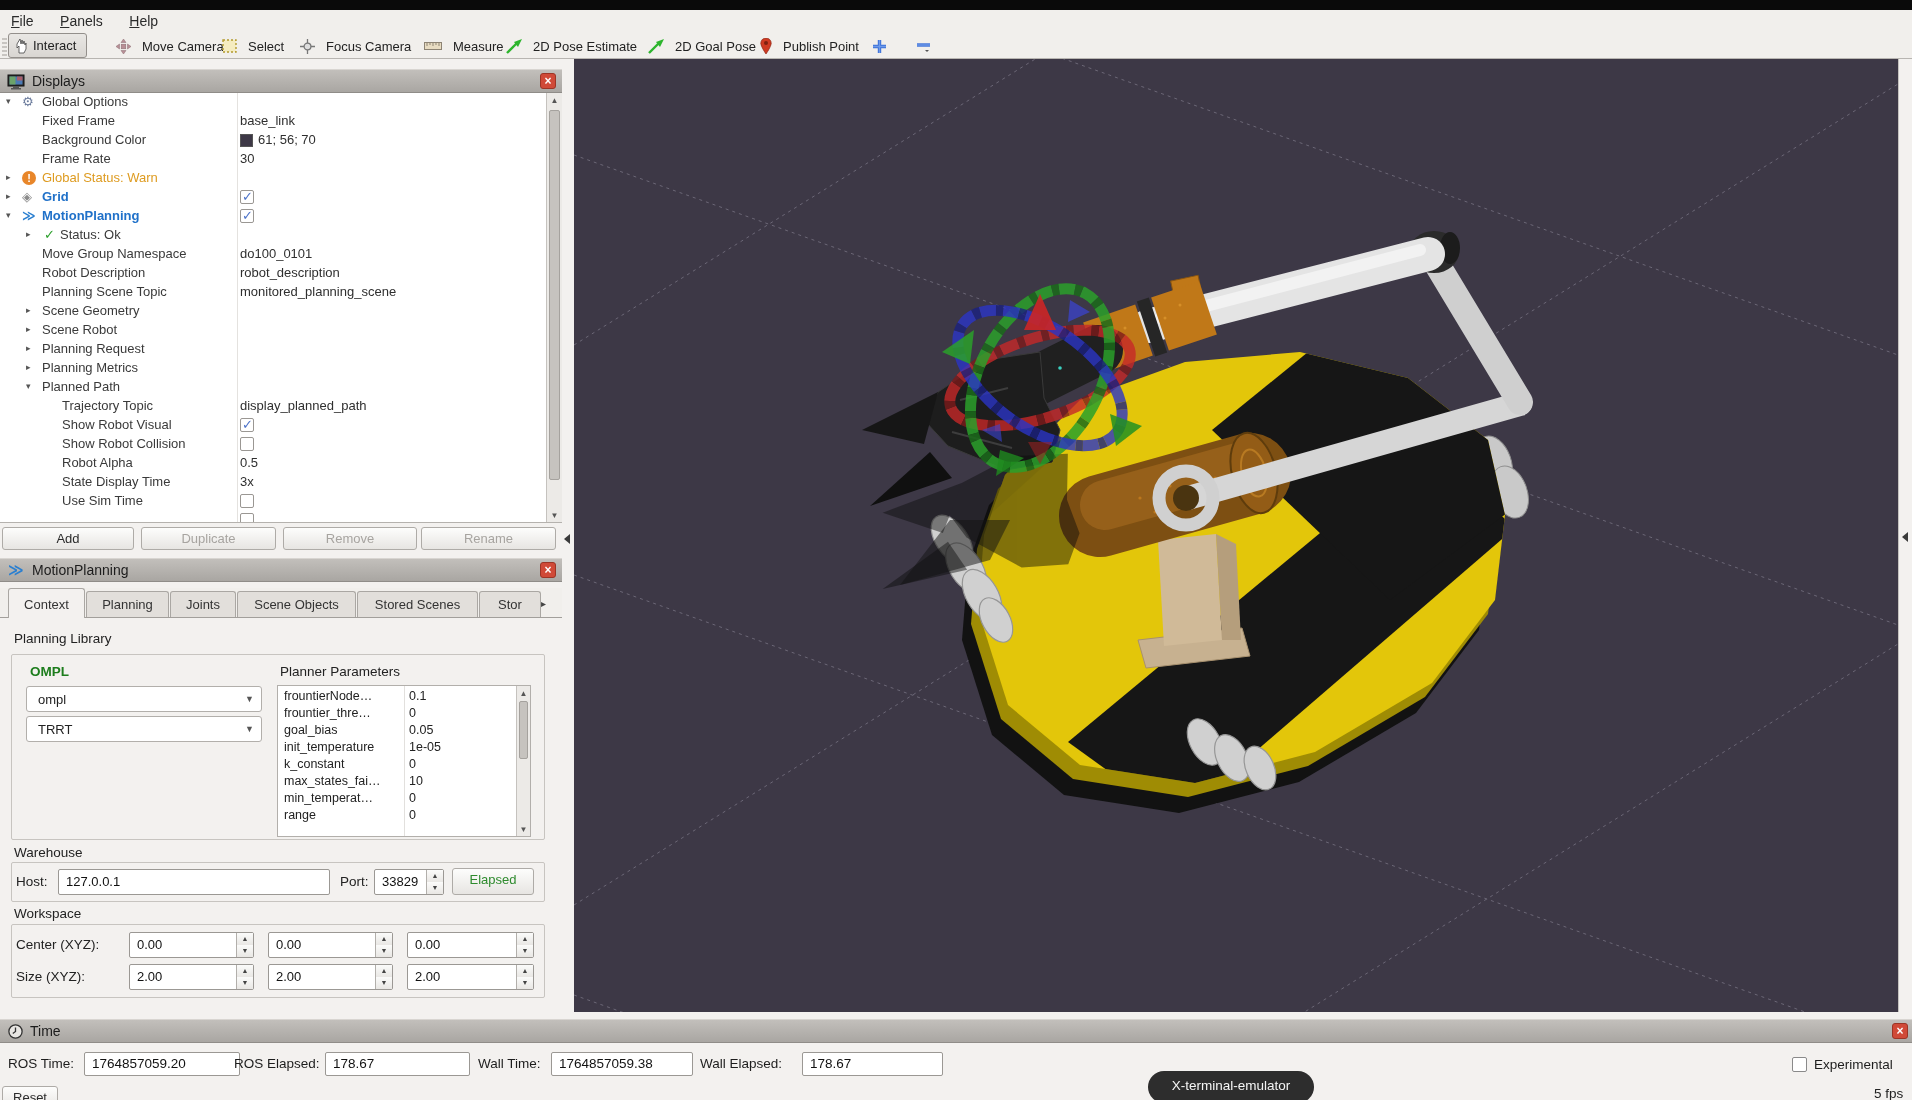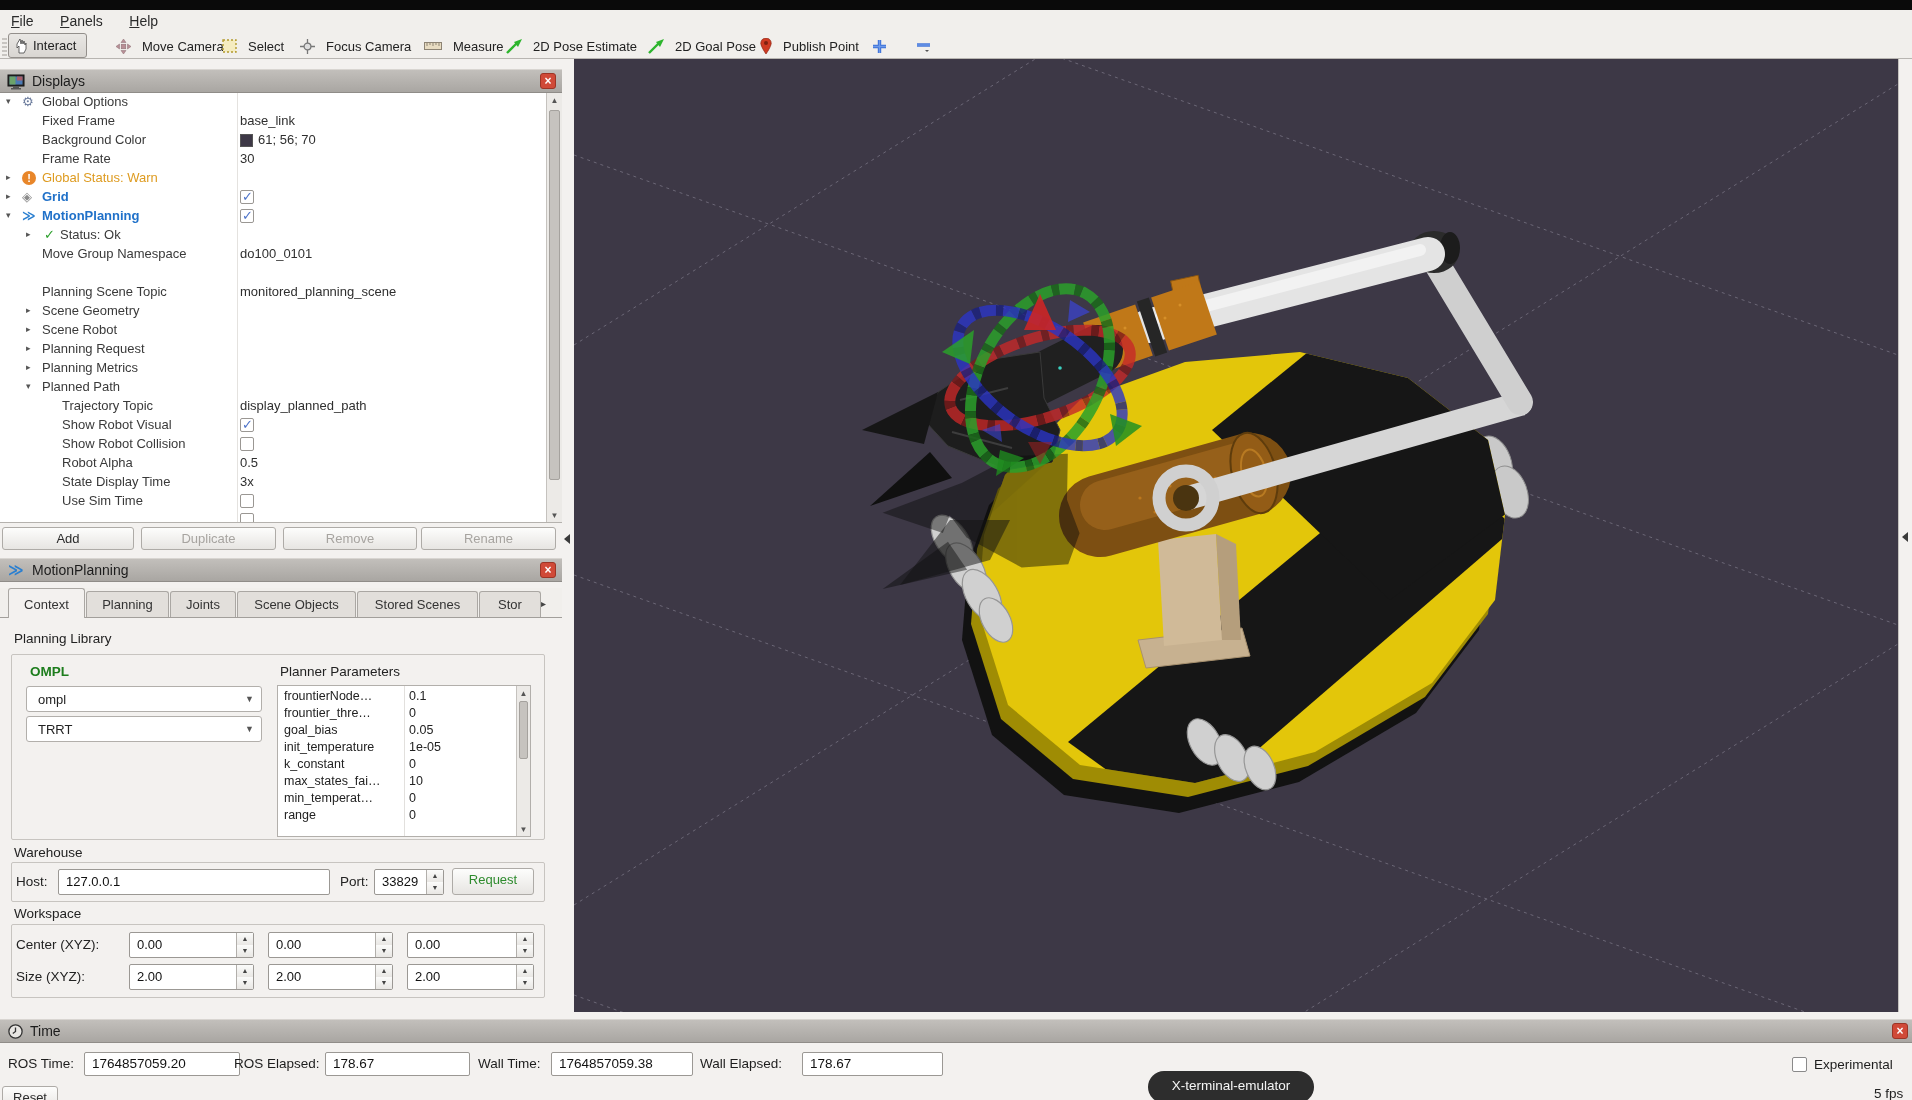--- a/index.html
+++ b/index.html
@@ -224,20 +224,24 @@
   </div>
   <div class="trow" style="top:133px">
     <span class="arr" style="left:26px">▸</span>
     <span class="tico okico" style="left:44px">✓</span>
     <span class="tlbl" style="left:60px">Status: Ok</span>
   </div>
   <div class="trow" style="top:152px">
     <span class="tlbl" style="left:42px">Move Group Namespace</span>
     <span class="tval">do100_0101</span>
   </div>
+  <div class="trow" style="top:171px">
+    <span class="tlbl" style="left:42px">Robot Description</span>
+    <span class="tval">robot_description</span>
+  </div>
   <div class="trow" style="top:190px">
     <span class="tlbl" style="left:42px">Planning Scene Topic</span>
     <span class="tval">monitored_planning_scene</span>
   </div>
   <div class="trow" style="top:209px">
     <span class="arr" style="left:26px">▸</span>
     <span class="tlbl" style="left:42px">Scene Geometry</span>
   </div>
   <div class="trow" style="top:228px">
     <span class="arr" style="left:26px">▸</span>
@@ -373,21 +377,21 @@
   <span class="lbl" style="left:16px;top:256px;">Host:</span>
   <div class="field" style="left:58px;top:251px;width:272px;height:26px;"><span>127.0.0.1</span></div>
   <span class="lbl" style="left:340px;top:256px;">Port:</span>
   <div class="field" style="left:374px;top:251px;width:70px;height:26px;">
     <span>33829</span>
     <div class="spinarrs" style="right:0;top:0;height:24px;">
         <div>▲</div>
         <div>▼</div>
       </div>
   </div>
-  <div class="btn" style="left:452px;top:250px;width:82px;height:27px;"><span class="green" style="font-weight:normal;color:#2e8b2e">Request</span></div>
+  <div class="btn" style="left:452px;top:250px;width:82px;height:27px;"><span class="green" style="font-weight:normal;color:#2e8b2e">Elapsed</span></div>
 
   <span class="seclabel" style="left:14px;top:288px;">Workspace</span>
   <div class="gbox" style="left:11px;top:306px;width:534px;height:74px;"></div>
   <span class="lbl" style="left:16px;top:319px;">Center (XYZ):</span>
   <div class="field" style="left:129px;top:314px;width:125px;height:26px;"><span>0.00</span><div class="spinarrs" style="right:0;top:0;height:24px;">
         <div>▲</div>
         <div>▼</div>
       </div></div>
   <div class="field" style="left:268px;top:314px;width:125px;height:26px;"><span>0.00</span><div class="spinarrs" style="right:0;top:0;height:24px;">
         <div>▲</div>

